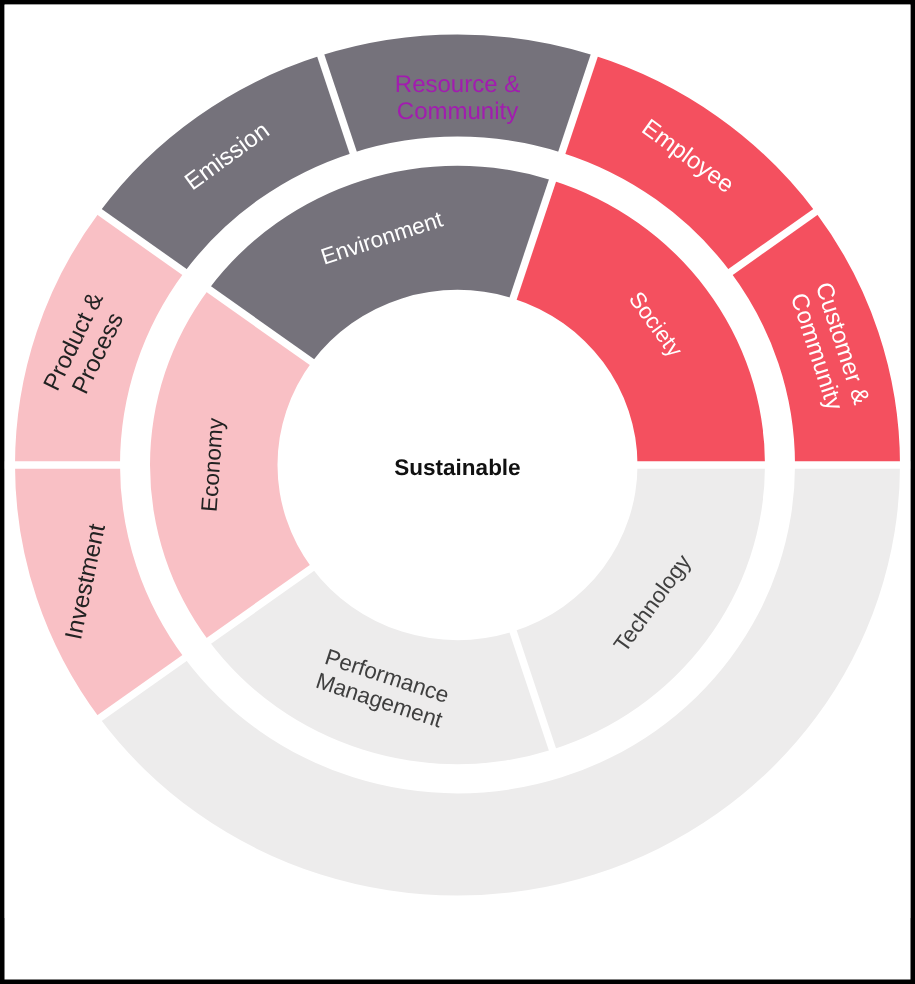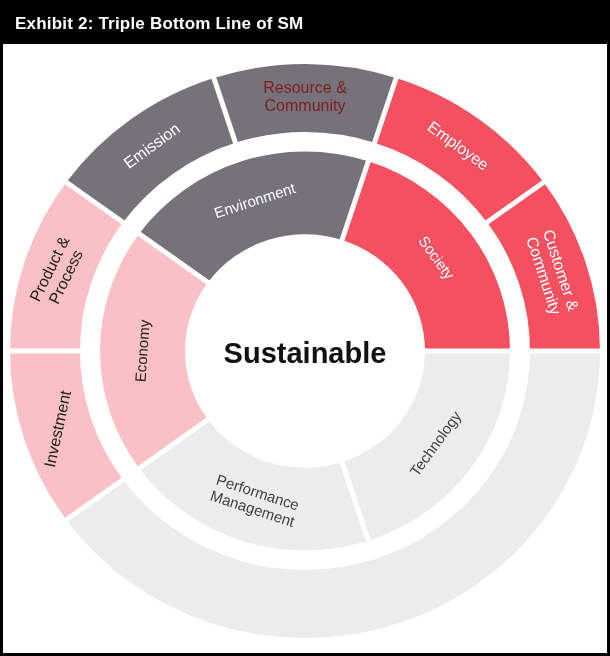--- a/index.html
+++ b/index.html
@@ -4,29 +4,26 @@
 <style>
   html,body{margin:0;padding:0;background:#ffffff;font-family:"Liberation Sans",sans-serif;}
   .frame{position:relative;width:604px;height:650px;border:3px solid #000;background:#fff;overflow:hidden;}
   .title-bar{height:41px;background:#000;display:flex;align-items:center;padding-left:12px;box-sizing:border-box;}
   .title-text{color:#fff;font-weight:bold;font-size:17px;letter-spacing:0.2px;}
   .chart-area{position:relative;width:604px;height:609px;background:#fff;}
   .chart-svg{position:absolute;left:0;top:0;}
   .seg-label{position:absolute;text-align:center;white-space:nowrap;line-height:1.12;}
   .label-outer{font-size:16px;}
   .label-inner{font-size:15px;}
-  .center-label{position:absolute;transform:translate(-50%,-50%);text-align:left;font-weight:bold;font-size:29px;color:#111;line-height:1.4;white-space:nowrap;}
+  .center-label{position:absolute;transform:translate(-50%,-50%);text-align:left;font-weight:bold;font-size:15px;color:#111;line-height:1.4;white-space:nowrap;}
 </style>
 </head>
 <body>
 
 <div class="frame">
-  <div class="title-bar" style="background: rgb(0, 0, 0);">
-    <span class="title-text" style="color: rgb(255, 255, 255);">Exhibit 2: Triple Bottom Line of SM</span>
-  </div>
   <div class="chart-area">
     <svg class="chart-svg" width="604" height="609" viewBox="0 0 604 609" xmlns="http://www.w3.org/2000/svg">
       <g id="ring-group" transform="translate(302,307) scale(1,0.973)">
           <path d="M -165.84848384686424 -120.49597671995694 A 205 205 0 0 1 63.34848384686422 -194.96658584050647 L 37.08203932499369 -114.12678195541842 A 120 120 0 0 0 -97.0820393249937 -70.53423027509675 Z" fill="#75727B"></path>
           <path d="M 63.34848384686422 -194.96658584050647 A 205 205 0 0 1 205 -1.255262969126037e-14 L 120 -7.34788079488412e-15 A 120 120 0 0 0 37.08203932499369 -114.12678195541842 Z" fill="#F4505F"></path>
           <path d="M 205 -1.255262969126037e-14 A 205 205 0 0 1 63.34848384686424 194.96658584050647 L 37.0820393249937 114.12678195541842 A 120 120 0 0 0 120 -7.34788079488412e-15 Z" fill="#EDECEC"></path>
           <path d="M 63.34848384686424 194.96658584050647 A 205 205 0 0 1 -165.8484838468642 120.49597671995701 L -97.08203932499369 70.53423027509679 A 120 120 0 0 0 37.0820393249937 114.12678195541842 Z" fill="#EDECEC"></path>
           <path d="M -165.8484838468642 120.49597671995701 A 205 205 0 0 1 -165.84848384686424 -120.49597671995694 L -97.0820393249937 -70.53423027509675 A 120 120 0 0 0 -97.08203932499369 70.53423027509679 Z" fill="#F9C0C5"></path>
           <path d="M -91.16001334060957 -280.5616723070703 A 295 295 0 0 1 91.16001334060948 -280.5616723070703 L 69.52882373436316 -213.98771616640954 A 225 225 0 0 0 -69.52882373436323 -213.98771616640954 Z" fill="#75727B"></path>
           <path d="M 91.16001334060948 -280.5616723070703 A 295 295 0 0 1 238.6600133406095 -173.39664942627957 L 182.0288237343632 -132.25168176580647 A 225 225 0 0 0 69.52882373436316 -213.98771616640954 Z" fill="#F4505F"></path>
@@ -55,21 +52,21 @@
         <div class="seg-label label-inner" style="left: 433.061px; top: 399.65px; transform: translate(-50%, -50%) rotate(-54deg); color: rgb(63, 63, 63);">
           <div>Technology</div>
         </div>
         <div class="seg-label label-inner" style="left: 251.939px; top: 456.911px; transform: translate(-50%, -50%) rotate(18deg); color: rgb(63, 63, 63);">
           <div>Performance</div>
           <div>Management</div>
         </div>
         <div class="seg-label label-inner" style="left: 140px; top: 307px; transform: translate(-50%, -50%) rotate(-86deg); color: rgb(34, 34, 34);">
           <div>Economy</div>
         </div>
-        <div class="seg-label label-outer" style="left: 302px; top: 53px; transform: translate(-50%, -50%) rotate(0deg); color: #7f1d1d;">
+        <div class="seg-label label-outer" style="left: 302px; top: 63px; transform: translate(-50%, -50%) rotate(0deg); color: #a21caf;">
           <div>Resource &amp;</div>
           <div>Community</div>
         </div>
         <div class="seg-label label-outer" style="left: 454.824px; top: 102.335px; transform: translate(-50%, -50%) rotate(36deg); color: rgb(255, 255, 255);">
           <div>Employee</div>
         </div>
         <div class="seg-label label-outer" style="left: 549.275px; top: 228.825px; transform: translate(-50%, -50%) rotate(72deg); color: rgb(255, 255, 255);">
           <div>Customer &amp;</div>
           <div>Community</div>
         </div>

